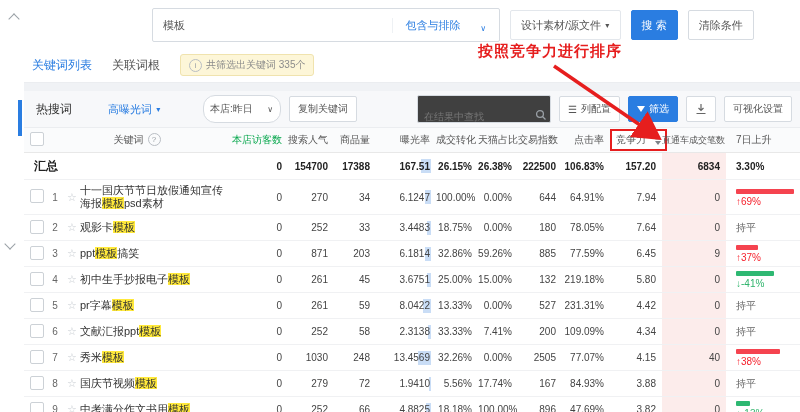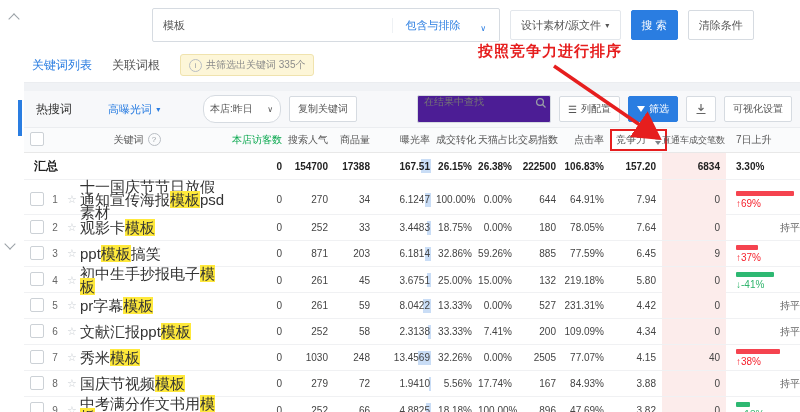--- a/index.html
+++ b/index.html
@@ -37,21 +37,21 @@
         border-radius:50%;font-size:8px;color:#9aa0a6;flex:0 0 auto;}
   
   .lower{background:#f0f2f5;padding-top:8px;}
   .toolbar{display:flex;align-items:center;height:36px;background:#f7f8fa;padding:0 8px 0 12px;gap:8px;border-bottom:1px solid #ebedf0;}
   .hot-label{color:#333;font-size:12px;margin-right:28px;}
   .blue-dd{display:flex;align-items:center;gap:4px;color:#2a7de1;font-size:11px;cursor:pointer;}
   .right-group{margin-left:auto;display:flex;align-items:center;gap:8px;}
   .select{display:flex;align-items:center;justify-content:space-between;gap:6px;width:64px;height:26px;border:1px solid #d6dbe1;
           border-radius:12px;background:#fff;color:#555;font-size:10px;padding:0 6px;cursor:pointer;}
   .sbtn{height:26px;padding:0 8px;font-size:10px;}
-  .findbox{display:flex;align-items:flex-start;width:132px;height:26px;border:1px solid #d6dbe1;border-radius:2px;background:#4c1d95;margin-left:52px;}
+  .findbox{display:flex;align-items:flex-end;width:132px;height:26px;border:1px solid #d6dbe1;border-radius:2px;background:#404040;margin-left:52px;}
   .findbox input{flex:1;border:0;outline:none;padding:0 6px;font-size:10px;color:#999;width:60px;font-family:inherit;background:transparent;}
   .icon-svg{display:inline-block;vertical-align:middle;}
   
   .table{background:#fff;}
   .thead,.trow{display:grid;grid-template-columns:22px 18px 16px 148px 60px 46px 42px 60px 42px 40px 44px 48px 52px 64px 1fr;align-items:center;}
   .thead{height:24px;background:#fafbfc;border-bottom:1px solid #e8e8e8;color:#555;}
   .thead .c{font-size:10px;}
   .c{padding:0;position:relative;white-space:nowrap;}
   .c.n{text-align:right;padding-right:6px;}
   .kwhead{grid-column:2/5;text-align:center;display:flex;align-items:flex-start;justify-content:center;gap:4px;}
@@ -63,32 +63,32 @@
   .sortcarets i{display:block;width:0;height:0;border-left:3px solid transparent;border-right:3px solid transparent;}
   .sortcarets .scu{border-bottom:4px solid #c4c8cc;}
   .sortcarets .scd{border-top:4px solid #7c8287;}
   .cb{display:inline-block;width:12px;height:12px;border:1px solid #ccd1d6;border-radius:2px;background:#fff;margin-left:6px;}
   .trow{border-bottom:1px solid #f0f1f3;height:25px;font-size:10px;color:#444;}
   .trow.r0{height:34px;}
   .trow.sumrow{height:26px;font-weight:bold;color:#222;}
   .sumlabel{grid-column:1/5;padding-left:10px;font-size:12px;}
   .idx{text-align:center;color:#666;}
   .star{color:#c8cdd2;font-size:11px;text-align:center;cursor:pointer;}
-  .kw{font-size:15px;color:#333;white-space:normal;line-height:13px;cursor:pointer;}
+  .kw{font-size:11px;color:#333;white-space:normal;line-height:13px;cursor:pointer;}
   .kw mark{background:#ffe93b;color:#333;padding:0;}
   .expcell .ebar{position:absolute;right:5px;top:50%;margin-top:-7px;height:14px;background:#c9ddf6;z-index:0;}
   .expcell .v{position:relative;z-index:1;}
   .ppccell{background:#fceceb;height:100%;display:flex;align-items:center;justify-content:flex-end;}
   .trendcell{padding-left:10px;display:flex;flex-direction:column;justify-content:center;height:100%;}
   .tbar{height:5px;border-radius:1px;margin:1px 0 2px 0;}
   .tbar.up{background:#f5434f;}
   .tbar.down{background:#2eb872;}
   .tup{color:#f5222d;}
   .tdown{color:#2fb46c;}
-  .tflat{color:#666;text-align:right;}
+  .tflat{color:#666;}
   .sumtrend{font-weight:bold;color:#222;}
   .funnel{width:0;height:0;border-left:4px solid transparent;border-right:4px solid transparent;border-top:6px solid #fff;display:inline-block;}
 </style>
 </head>
 <body>
 
 <div class="rail">
   <span class="chev up"></span>
   <span class="chev down"></span>
 </div>

